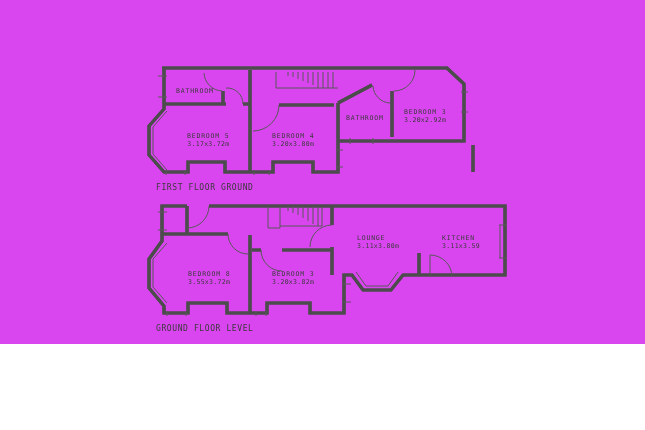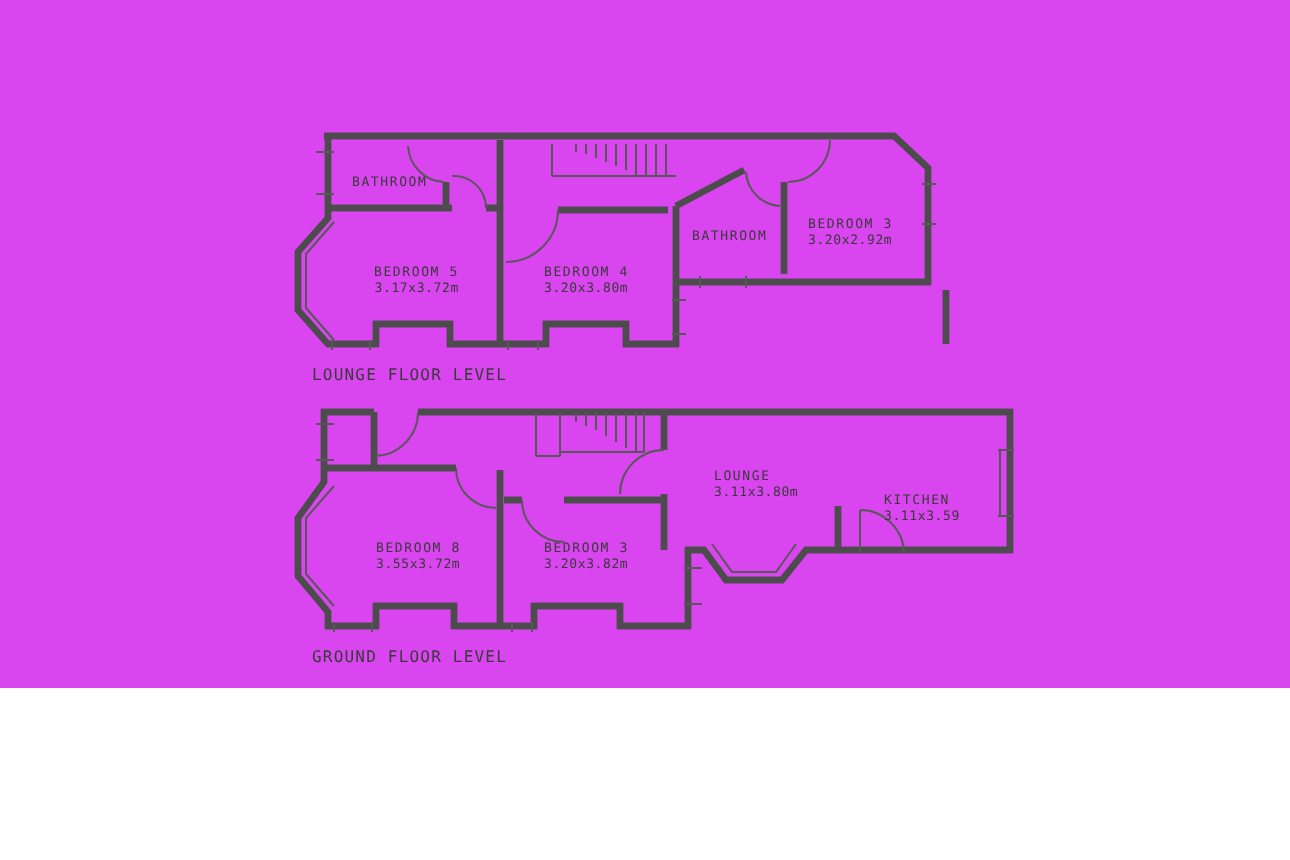--- a/index.html
+++ b/index.html
@@ -102,34 +102,34 @@
     <div>BEDROOM 4</div>
     <div class="dims">3.20x3.80m</div>
   </div>
   <div class="lbl room" style="left:346px;top:114px;">
     <div>BATHROOM</div>
   </div>
   <div class="lbl room" style="left:404px;top:108px;">
     <div>BEDROOM 3</div>
     <div class="dims">3.20x2.92m</div>
   </div>
-  <div class="lbl title" style="left:156px;top:183px;">LOUNGE FLOOR LEVEL</div>
+  <div class="lbl title" style="left:156px;top:183px;">FIRST FLOOR GROUND</div>
 
   <div class="lbl room" style="left:188px;top:270px;">
     <div>BEDROOM 8</div>
     <div class="dims">3.55x3.72m</div>
   </div>
   <div class="lbl room" style="left:272px;top:270px;">
     <div>BEDROOM 3</div>
     <div class="dims">3.20x3.82m</div>
   </div>
   <div class="lbl room" style="left:357px;top:234px;">
     <div>LOUNGE</div>
     <div class="dims">3.11x3.80m</div>
   </div>
-  <div class="lbl room" style="left:442px;top:246px;">
+  <div class="lbl room" style="left:442px;top:234px;">
     <div>KITCHEN</div>
     <div class="dims">3.11x3.59</div>
   </div>
   <div class="lbl title" style="left:156px;top:324px;">GROUND FLOOR LEVEL</div>
 
 
 </div>
 
 </body></html>

